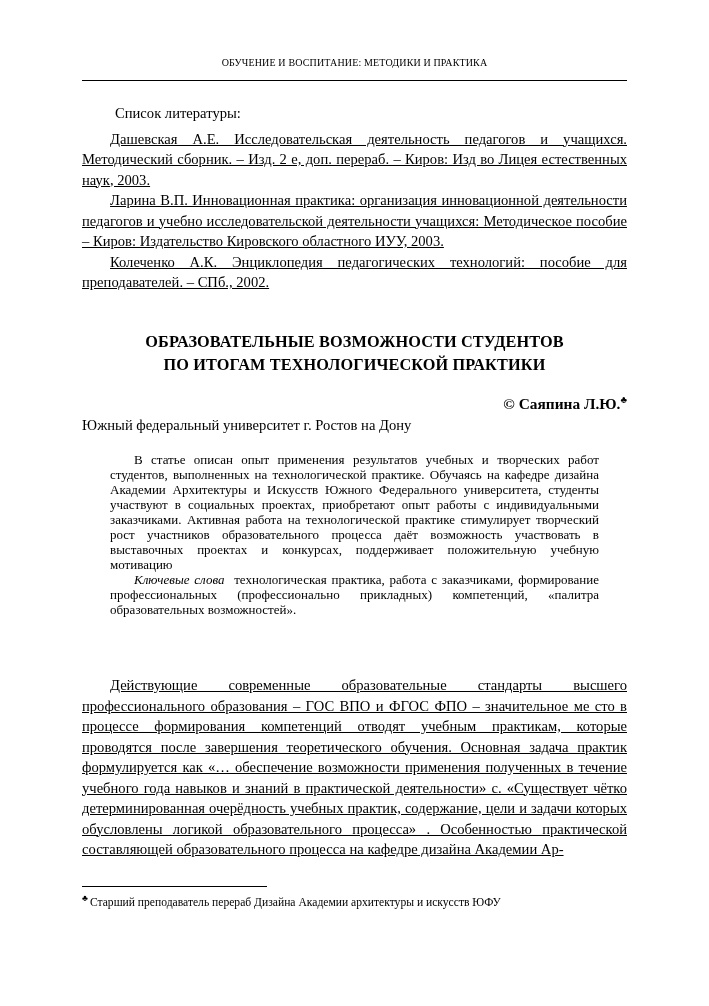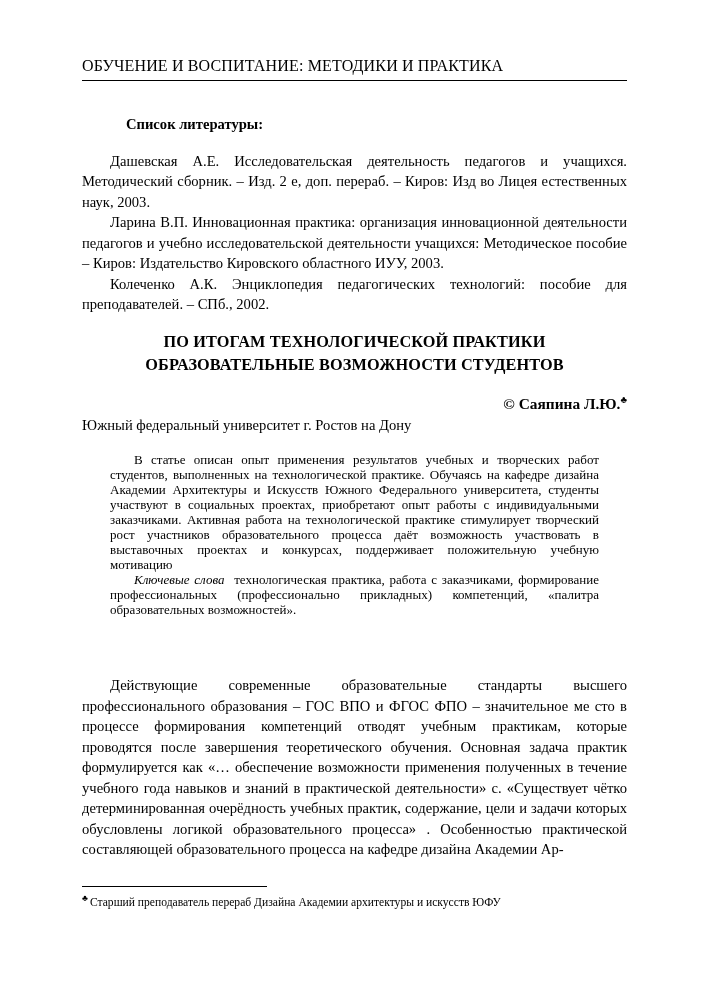--- a/index.html
+++ b/index.html
@@ -23,22 +23,22 @@
     width: 545px;
     height: 1006px;
   }
 
   
   .running-head {
     position: absolute;
     top: 57px;
     left: 0;
     width: 545px;
-    text-align: left;
-    font-size: 16px;
+    text-align: center;
+    font-size: 10px;
     letter-spacing: 0.15px;
     white-space: nowrap;
   }
   .header-rule {
     position: absolute;
     top: 80px;
     left: 0;
     width: 545px;
     height: 0;
     border-top: 1.4px solid #000;
@@ -50,25 +50,25 @@
     left: 0;
     width: 545px;
   }
   p.just {
     margin: 0;
     text-align: justify;
     text-justify: inter-word;
     font-size: 14.6px;
     line-height: 20.5px;
   }
-  p.just.indent { text-indent: 28px; }
+  p.just.indent { text-indent: 28px; text-decoration: underline; }
 
   .refs-title {
-    margin: 16px;
-    font-weight: bold;
+    margin: 5px;
+    font-weight: normal;
     font-size: 14.6px;
     line-height: 20.5px;
     text-indent: 28px;
   }
 
   
   .doc-title {
     position: absolute;
     left: 0;
     top: 330px;
@@ -163,22 +163,22 @@
   <div class="header-rule"></div>
 
   <div class="block" style="top:98px;">
     <p class="refs-title">Список литературы:</p>
     <p class="just indent">Дашевская А.Е. Исследовательская деятельность педагогов и учащихся. Методический сборник. – Изд. 2 е, доп. перераб. – Киров: Изд во Лицея естественных наук, 2003.</p>
     <p class="just indent">Ларина В.П. Инновационная практика: организация инновационной деятельности педагогов и учебно исследовательской деятельности учащихся: Методическое пособие  – Киров: Издательство Кировского областного ИУУ, 2003.</p>
     <p class="just indent">Колеченко А.К. Энциклопедия педагогических технологий: пособие для преподавателей. – СПб., 2002.</p>
   </div>
 
   <div class="doc-title">
+    <span class="line">ОБРАЗОВАТЕЛЬНЫЕ ВОЗМОЖНОСТИ СТУДЕНТОВ</span>
     <span class="line">ПО ИТОГАМ ТЕХНОЛОГИЧЕСКОЙ ПРАКТИКИ</span>
-    <span class="line">ОБРАЗОВАТЕЛЬНЫЕ ВОЗМОЖНОСТИ СТУДЕНТОВ</span>
   </div>
 
   <div class="author">
     <span>©</span>
     <span>Саяпина Л.Ю.</span><span class="fn-mark">♣</span>
   </div>
 
   <div class="affiliation">Южный федеральный университет  г. Ростов на Дону</div>
 
   <div class="abstract-wrap">

